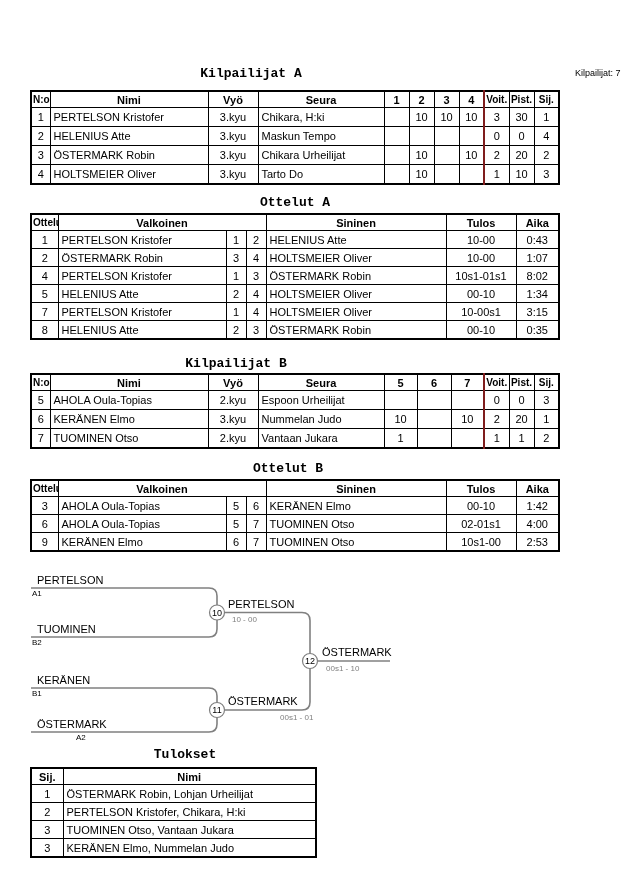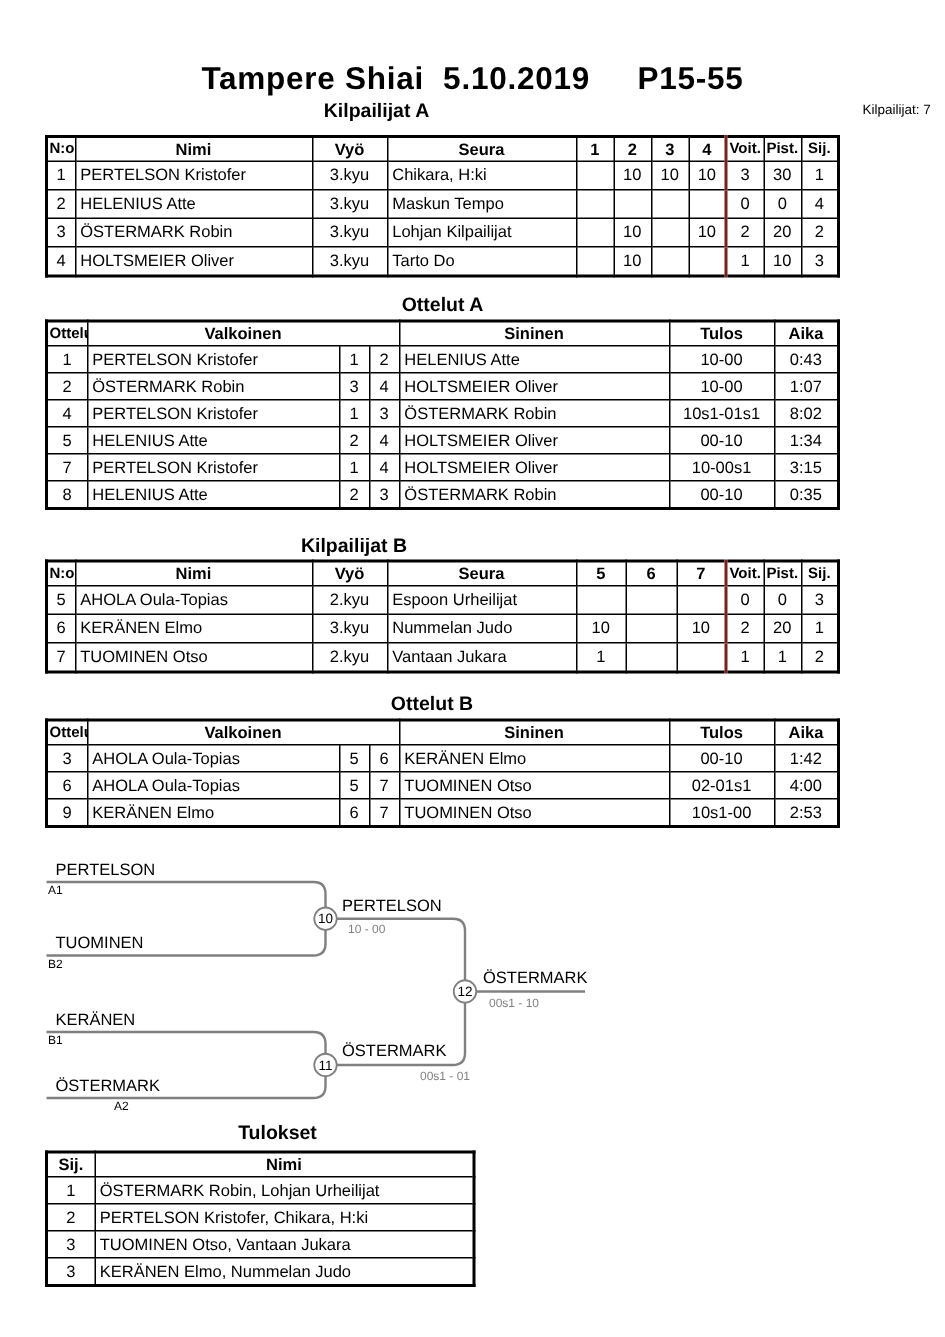--- a/index.html
+++ b/index.html
@@ -6,21 +6,21 @@
   .sheet {
     position:relative; width:630px; height:891px; background:#fff;
     font-family:"Liberation Sans", sans-serif; color:#000; overflow:hidden;
   }
   .h-main {
     position:absolute; top:41px; left:0; width:630px; text-align:center;
     font-size:21px; font-weight:bold; white-space:pre; letter-spacing:0.5px;
   }
   .h-sec {
     position:absolute; transform:translateX(-50%);
-    font-size:13px; font-weight:bold; white-space:nowrap;
+    font-size:13px; font-weight:bold; white-space:nowrap;font-family:Liberation Mono, monospace;
   }
   .count-label { position:absolute; left:547px; top:68px; font-size:9px;margin-left:28px; }
   table { position:absolute; border-collapse:collapse; table-layout:fixed; border:2px solid #000; }
   th, td {
     border:1px solid #000; font-size:11px; padding:0 3px; overflow:hidden;
     white-space:nowrap; font-weight:normal; text-align:left;
   }
   th { font-weight:bold; text-align:center; height:15px; padding:0 1px; }
   .kilp td { height:18px; }
   .ott td  { height:17px; }
@@ -32,21 +32,20 @@
   .bracket-svg { position:absolute; left:0; top:560px; width:630px; height:200px; }
   .bk-label { position:absolute; font-size:11px; white-space:nowrap; }
   .bk-seed  { position:absolute; font-size:8px; white-space:nowrap; }
   .bk-score { position:absolute; font-size:8px; white-space:nowrap; color:#808080; }
 </style>
 </head>
 <body>
 
 <div class="sheet">
 
-  <div class="h-main">Tampere Shiai  5.10.2019     P15-55</div>
   <div class="h-sec" style="left:251px; top:66px;">Kilpailijat A</div>
   <div class="count-label">Kilpailijat: 7</div>
 
   <table class="kilp" style="left:30px; top:90px; width:528px;">
     <colgroup>
         <col style="width:19px">
         <col style="width:158px">
         <col style="width:50px">
         <col style="width:126px">
         <col style="width:25px">
@@ -94,21 +93,21 @@
       <td class="c"></td>
       <td class="c"></td>
       <td class="c thickL">0</td>
       <td class="c">0</td>
       <td class="c">4</td>
     </tr>
     <tr>
       <td class="c">3</td>
       <td>ÖSTERMARK Robin</td>
       <td class="c">3.kyu</td>
-      <td>Lohjan Kilpailijat</td>
+      <td>Chikara Urheilijat</td>
       <td class="c"></td>
       <td class="c">10</td>
       <td class="c"></td>
       <td class="c">10</td>
       <td class="c thickL">2</td>
       <td class="c">20</td>
       <td class="c">2</td>
     </tr>
     <tr>
       <td class="c">4</td>

